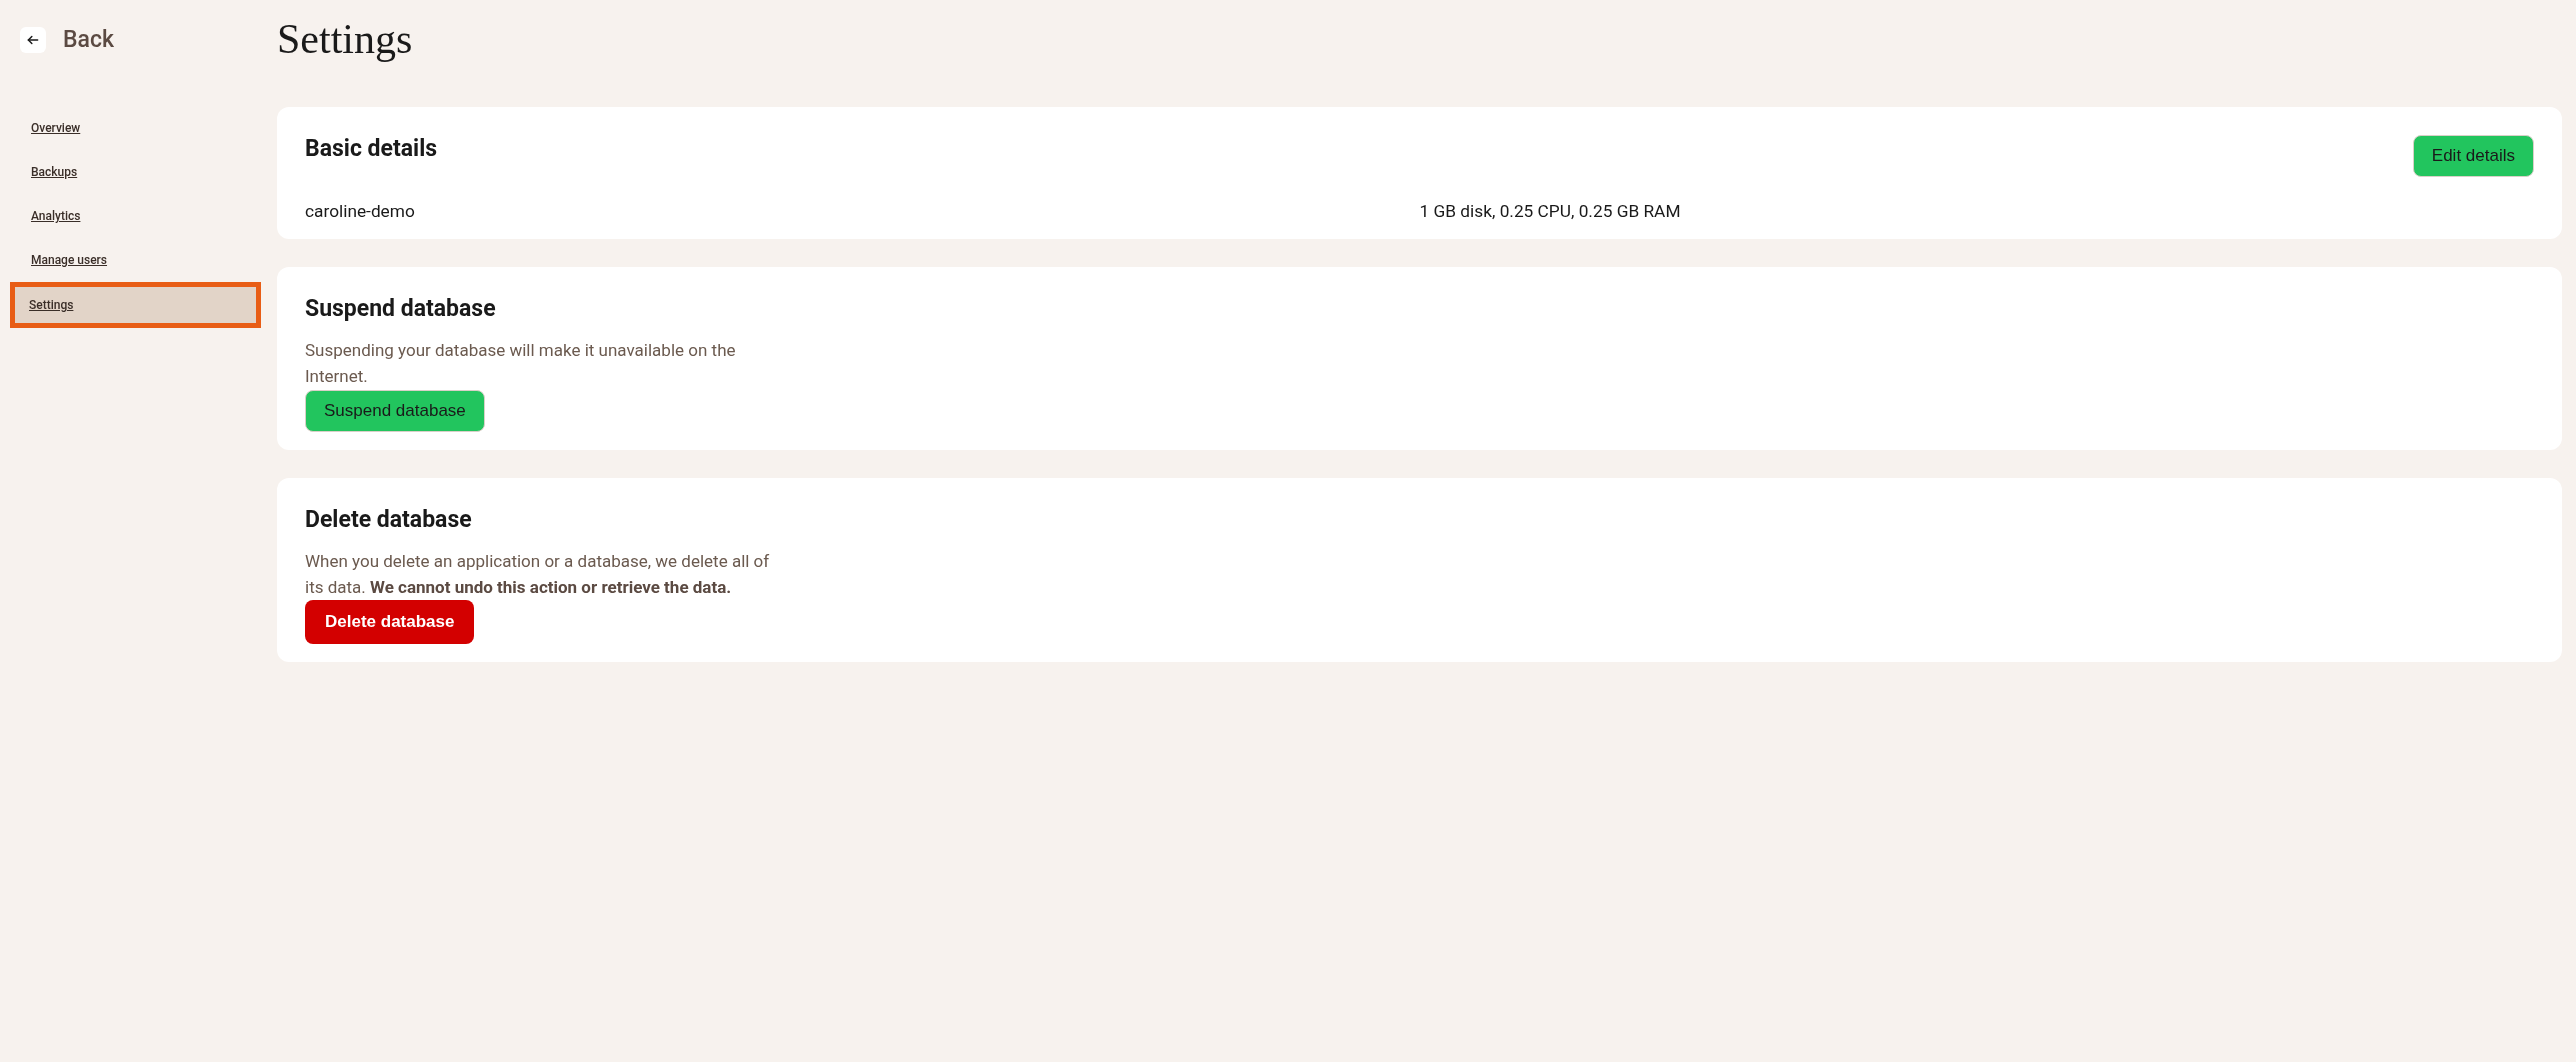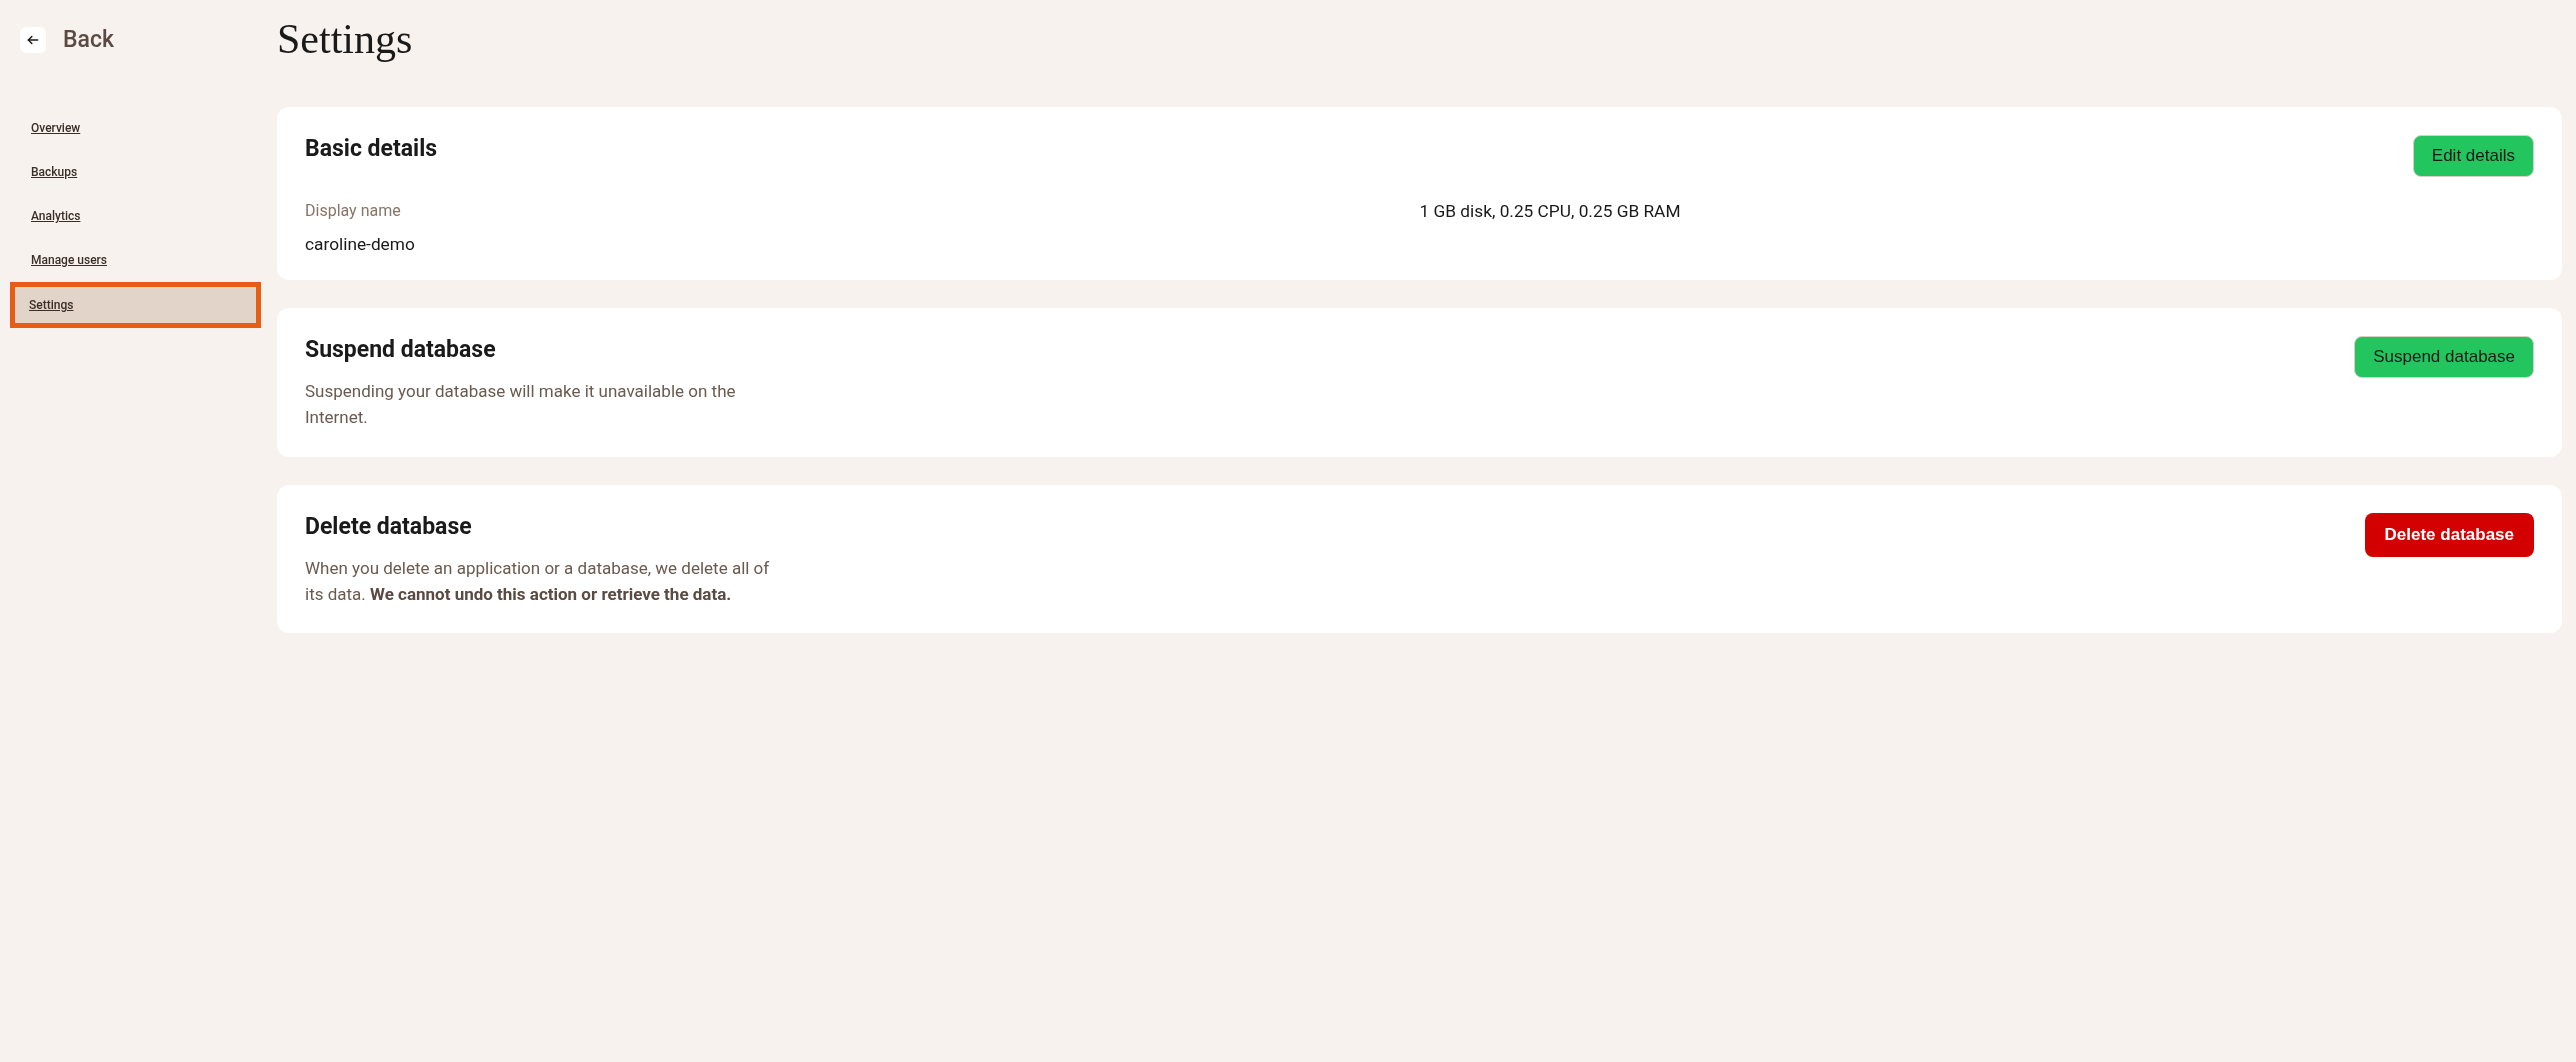--- a/index.html
+++ b/index.html
@@ -85,33 +85,34 @@
       font-family: Georgia, "Times New Roman", serif;
       font-size: 42px;
       font-weight: 400;
       color: #1a1a1a;
       margin-bottom: 44px;
     }
     
     .card {
       background: #fff;
       border-radius: 12px;
-      padding: 28px 28px 26px 28px;
+      padding: 28px 28px 18px 28px;
       margin-bottom: 28px;
     }
     
     .card-header {
       display: flex;
       justify-content: space-between;
       align-items: flex-start;
       margin-bottom: 24px;
     }
     
     .card-header.no-margin {
       margin-bottom: 0;
+      flex-direction: column;
     }
     
     .card-title {
       font-size: 23px;
       font-weight: 700;
       color: #1a1a1a;
     }
     
     .card-title-block {
       flex: 1;
@@ -204,21 +205,20 @@
   <main class="main">
     <h1 class="page-title">Settings</h1>
 
     <section class="card">
       <div class="card-header">
         <h2 class="card-title">Basic details</h2>
         <button class="btn">Edit details</button>
       </div>
       <div class="details-row">
         <div class="detail-col">
-          <div class="detail-label">Display name</div>
           <div class="detail-value">caroline-demo</div>
         </div>
         <div class="detail-col">
           <div class="detail-value">1 GB disk, 0.25 CPU, 0.25 GB RAM</div>
         </div>
       </div>
     </section>
 
     <section class="card">
       <div class="card-header no-margin">

